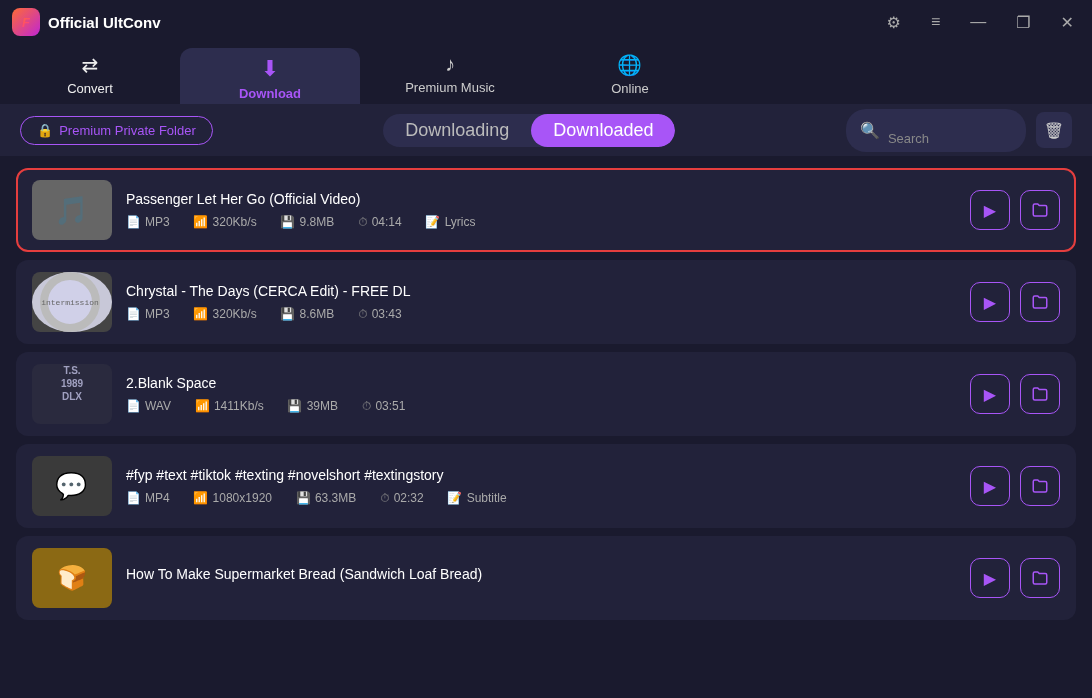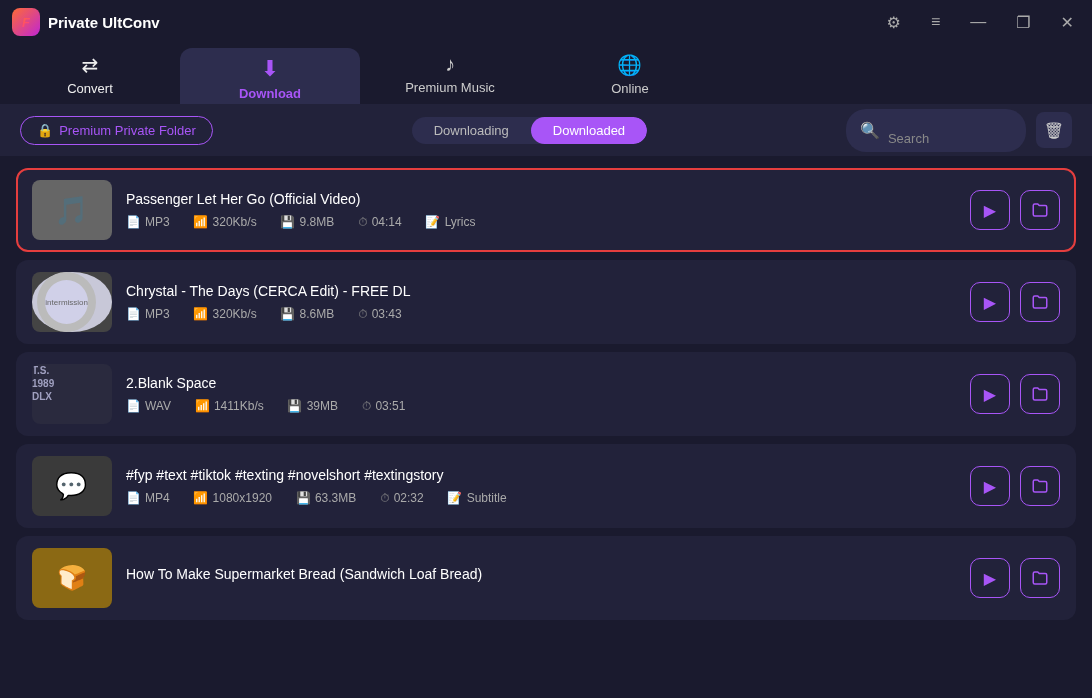--- a/index.html
+++ b/index.html
@@ -116,21 +116,21 @@
     }
     .toolbar-center {
       display: flex;
       align-items: center;
       background: #2d2d4e;
       border-radius: 20px;
       overflow: hidden;
     }
     .tab-pill {
       padding: 6px 22px;
-      font-size: 13px;
+      font-size: 18px;
       color: #bbb;
       cursor: pointer;
       border-radius: 20px;
     }
     .tab-pill.active {
       background: #a855f7;
       color: white;
     }
     .toolbar-right {
       display: flex;
@@ -255,21 +255,21 @@
     .content-area::-webkit-scrollbar-thumb { background: #444; border-radius: 3px; }
   </style>
 </head>
 <body>
 
 <div class="title-bar">
   <div class="title-bar-left">
     <div class="app-logo">
       <span style="font-size:13px; font-weight:900; font-style:italic; background: linear-gradient(135deg,#ff6b35,#ff3399); -webkit-background-clip:text; -webkit-text-fill-color:transparent;">F</span>
     </div>
-    <span class="app-title">Private UltConv</span>
+    <span class="app-title">Official UltConv</span>
   </div>
   <div class="title-bar-right">
     <button class="title-btn" title="Settings">⚙</button>
     <button class="title-btn" title="Menu">≡</button>
     <button class="title-btn">—</button>
     <button class="title-btn">❐</button>
     <button class="title-btn close">✕</button>
   </div>
 </div>
 
@@ -344,21 +344,21 @@
       <button class="action-btn" title="Play">▶</button>
       <button class="action-btn" title="Open Folder">
         <svg width="18" height="18" viewBox="0 0 24 24" fill="none" stroke="#a855f7" stroke-width="2">
           <path d="M3 6a2 2 0 012-2h4l2 2h8a2 2 0 012 2v10a2 2 0 01-2 2H5a2 2 0 01-2-2V6z"></path>
         </svg>
       </button>
     </div>
   </div>
     <div class="media-item">
     <div class="media-thumb">
-      <div style="width:100%;height:100%;background:#c8c8d8;display:flex;align-items:center;justify-content:flex-end;font-size:11px;color:#555;text-align:center;padding:16px;border-radius:50%;">
+      <div style="width:100%;height:100%;background:#c8c8d8;display:flex;align-items:center;justify-content:flex-start;font-size:11px;color:#555;text-align:center;padding:8px;border-radius:50%;font-family:Liberation Mono, monospace;">
     <div style="width:60px;height:60px;border-radius:50%;background:#d0d0e8;border:8px solid #bbb;display:flex;align-items:center;justify-content:center;font-size:8px;color:#666;">intermission</div>
   </div>
     </div>
     <div class="media-info">
       <div class="media-title">Chrystal - The Days (CERCA Edit) - FREE DL</div>
       <div class="media-meta">
         <span class="meta-item">
             <span class="meta-icon">📄</span>
             <span>MP3</span>
           </span>
@@ -381,21 +381,21 @@
       <button class="action-btn" title="Open Folder">
         <svg width="18" height="18" viewBox="0 0 24 24" fill="none" stroke="#a855f7" stroke-width="2">
           <path d="M3 6a2 2 0 012-2h4l2 2h8a2 2 0 012 2v10a2 2 0 01-2 2H5a2 2 0 01-2-2V6z"></path>
         </svg>
       </button>
     </div>
   </div>
     <div class="media-item">
     <div class="media-thumb">
       <div style="width:100%;height:100%;background:#2a2a3e;display:flex;align-items:center;justify-content:center;">
-    <div style="font-size:10px;color:#a0a0c0;text-align:left;font-weight:bold;line-height:1.3;">T.S.<br>1989<br><span style="font-size:10px;">DLX</span></div>
+    <div style="font-size:10px;color:#a0a0c0;text-align:center;font-weight:bold;line-height:1.3;">T.S.<br>1989<br><span style="font-size:10px;">DLX</span></div>
   </div>
     </div>
     <div class="media-info">
       <div class="media-title">2.Blank Space</div>
       <div class="media-meta">
         <span class="meta-item">
             <span class="meta-icon">📄</span>
             <span>WAV</span>
           </span>
           <span class="meta-item">

